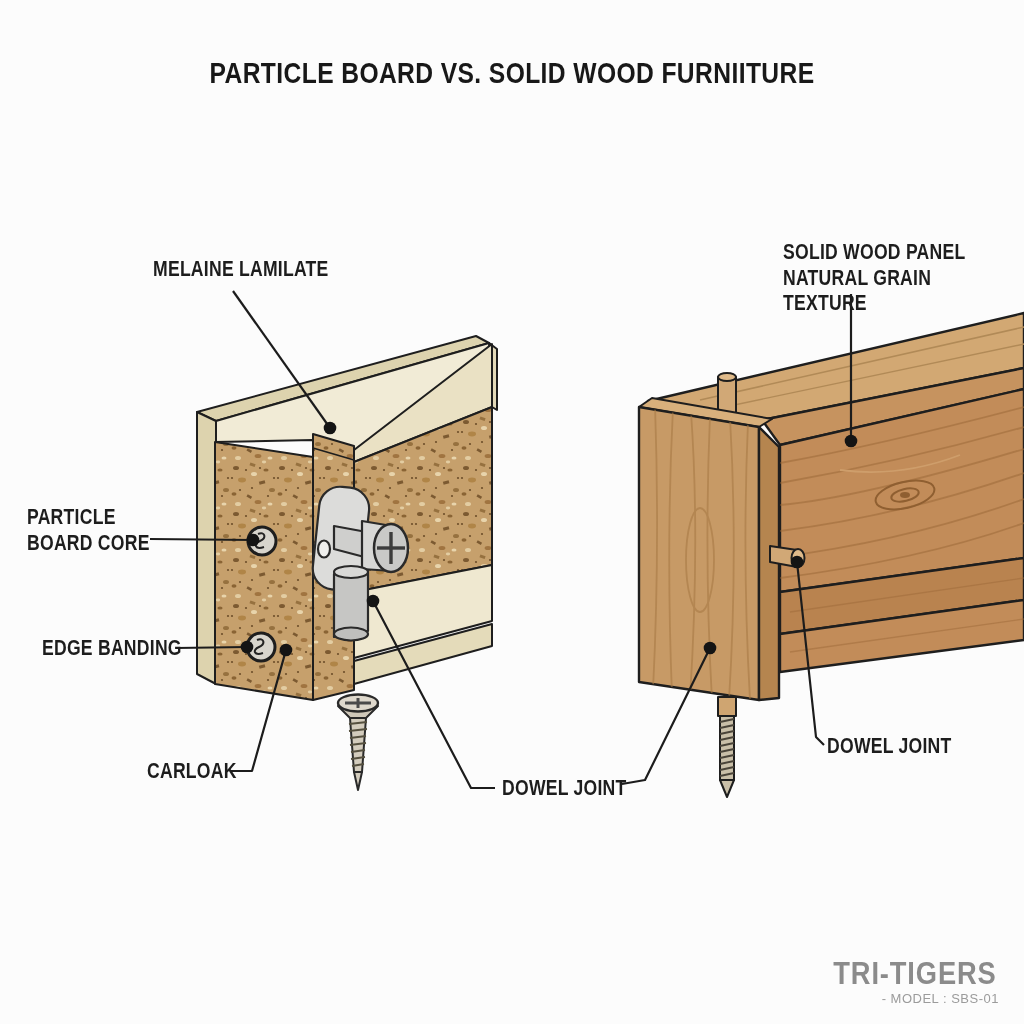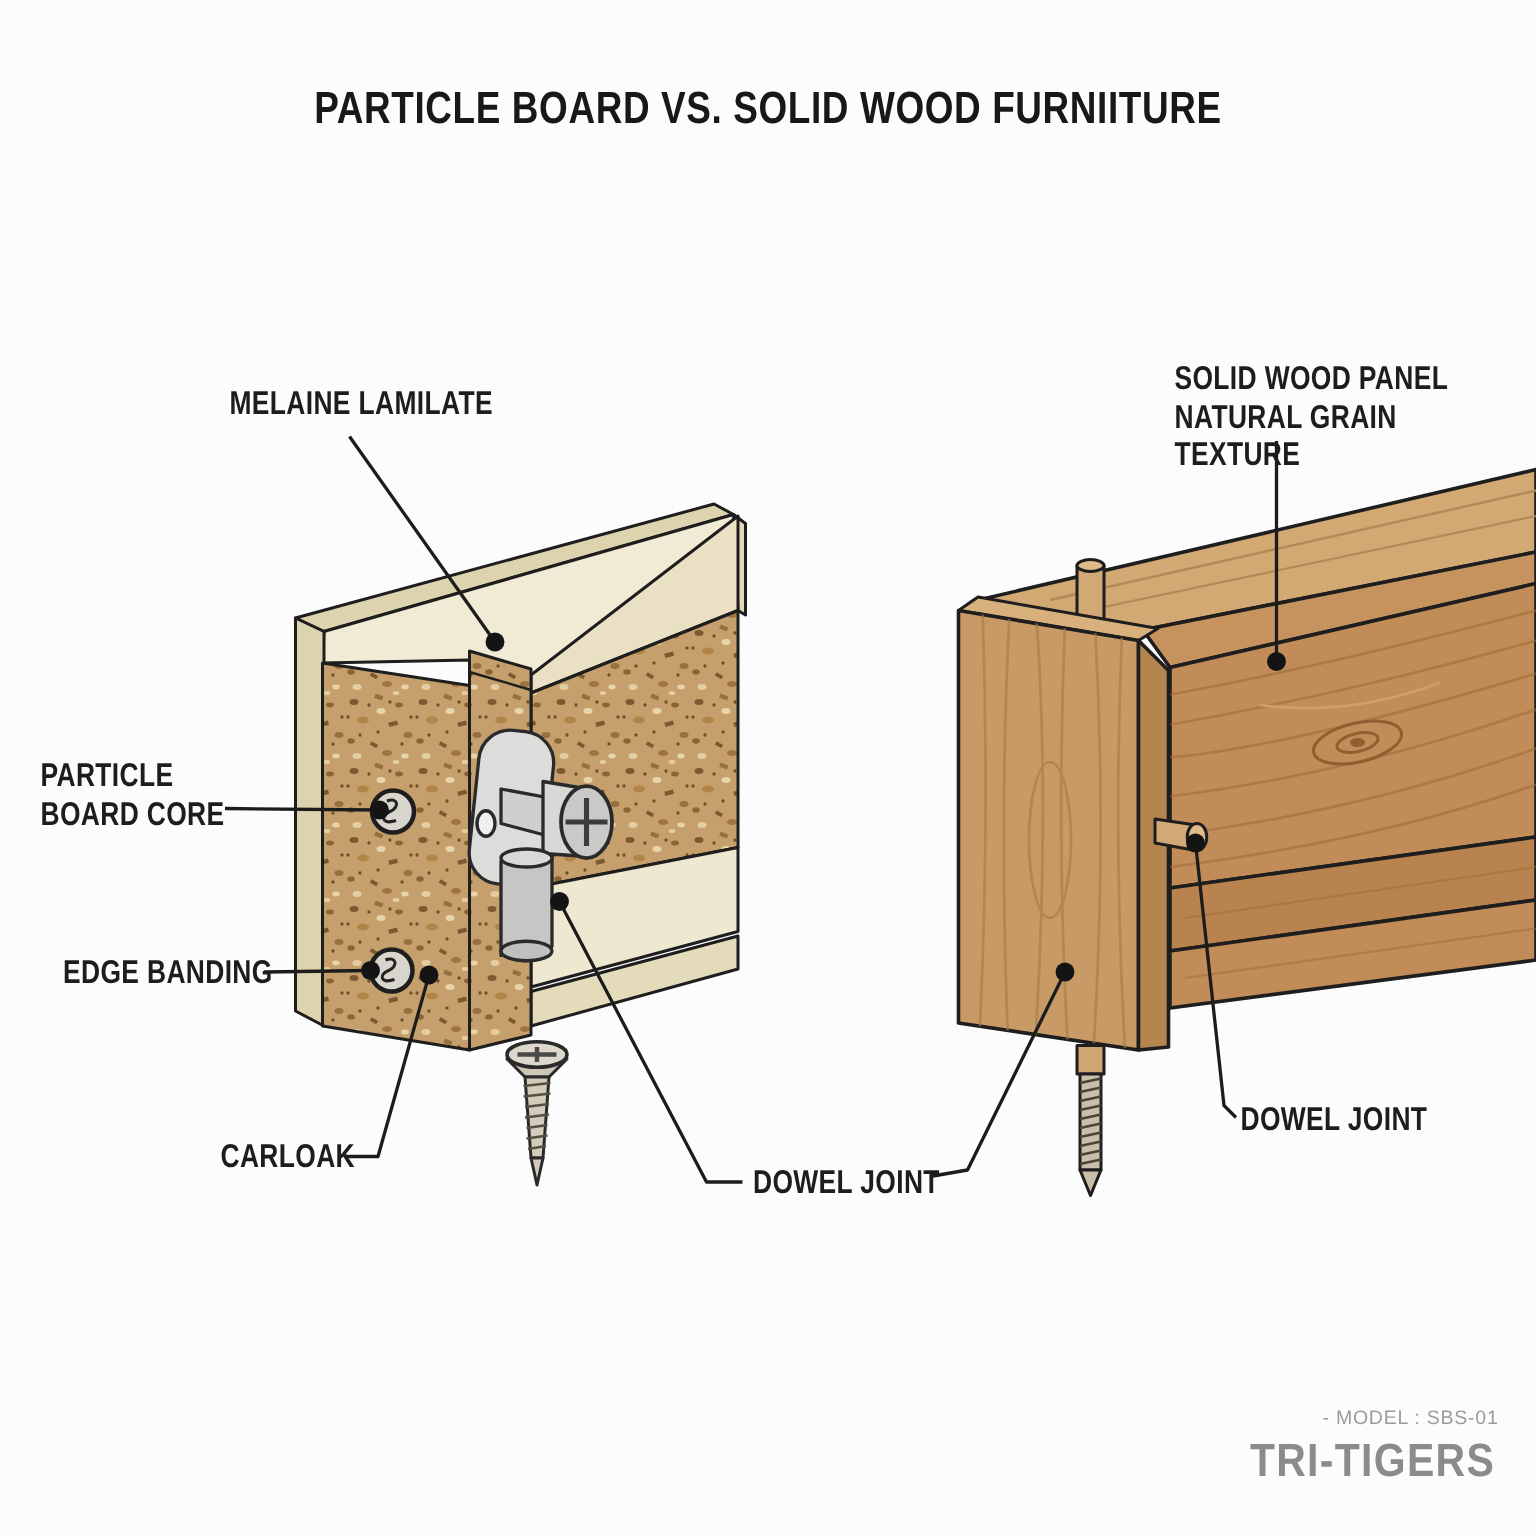--- a/index.html
+++ b/index.html
@@ -28,21 +28,21 @@
     white-space:nowrap;
   }
   .brand{
     position:absolute;right:27px;top:956px;
     font-weight:bold;font-size:31px;color:#8b8b8b;
     letter-spacing:1px;text-align:right;
     transform:scaleX(.88);transform-origin:100% 50%;
     white-space:nowrap;
   }
   .brand-model{
-    position:absolute;right:25px;top:937px;
+    position:absolute;right:25px;top:991px;
     font-size:13px;color:#9b9b9b;letter-spacing:.5px;text-align:right;
     white-space:nowrap;
   }
 </style>
 </head>
 <body>
 
 <svg id="stage" viewBox="0 0 1024 1024" aria-hidden="true">
   <defs>
     <pattern id="pb" width="46" height="46" patternUnits="userSpaceOnUse">

